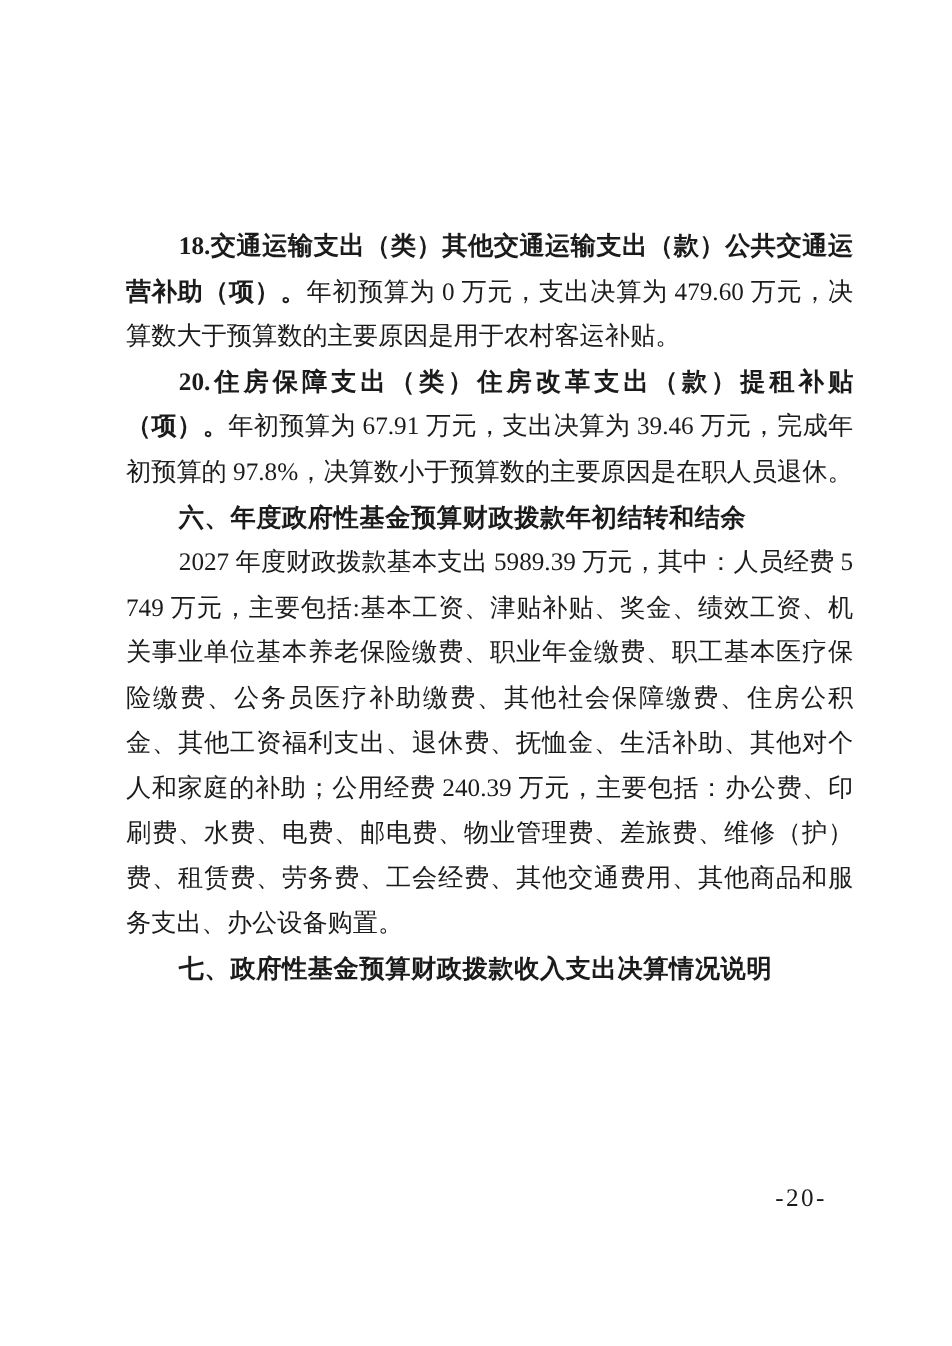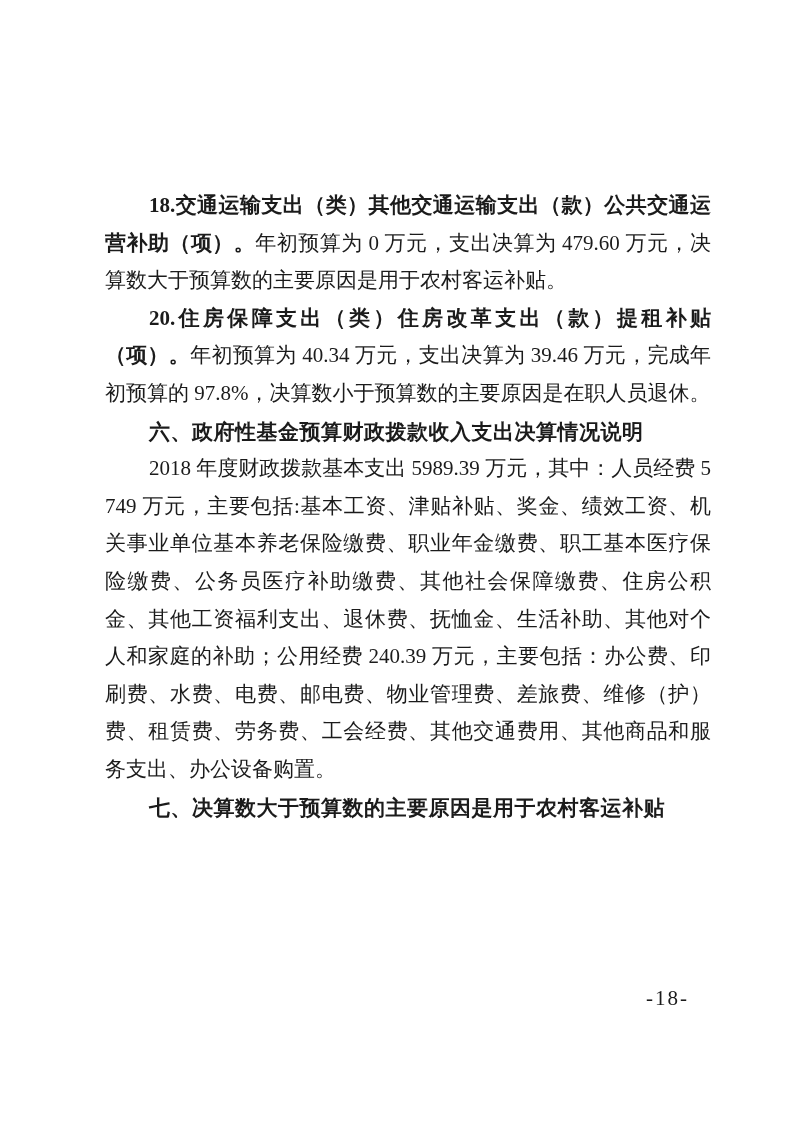--- a/index.html
+++ b/index.html
@@ -52,25 +52,25 @@
 </style>
 </head>
 <body>
 
 <div class="page">
   <div class="content">
 
     <p class="para"><span class="lead">18.交通运输支出（类）其他交通运输支出（款）公共交通运营补助（项）。</span><span>年初预算为 0 万元，支出决算为 479.60 万元，决算数大于预算数的主要原因是用于农村客运补贴。</span></p>
 
 
-    <p class="para"><span class="lead">20.住房保障支出（类）住房改革支出（款）提租补贴（项）。</span><span>年初预算为 40.34 万元，支出决算为 39.46 万元，完成年初预算的 97.8%，决算数小于预算数的主要原因是在职人员退休。</span></p>
+    <p class="para"><span class="lead">20.住房保障支出（类）住房改革支出（款）提租补贴（项）。</span><span>年初预算为 67.91 万元，支出决算为 39.46 万元，完成年初预算的 97.8%，决算数小于预算数的主要原因是在职人员退休。</span></p>
 
-    <p class="para heading">六、政府性基金预算财政拨款收入支出决算情况说明</p>
+    <p class="para heading">六、年度政府性基金预算财政拨款年初结转和结余</p>
 
-    <p class="para">2018 年度财政拨款基本支出 5989.39 万元，其中：人员经费 5749 万元，主要包括:基本工资、津贴补贴、奖金、绩效工资、机关事业单位基本养老保险缴费、职业年金缴费、职工基本医疗保险缴费、公务员医疗补助缴费、其他社会保障缴费、住房公积金、其他工资福利支出、退休费、抚恤金、生活补助、其他对个人和家庭的补助；公用经费 240.39 万元，主要包括：办公费、印刷费、水费、电费、邮电费、物业管理费、差旅费、维修（护）费、租赁费、劳务费、工会经费、其他交通费用、其他商品和服务支出、办公设备购置。</p>
+    <p class="para">2027 年度财政拨款基本支出 5989.39 万元，其中：人员经费 5749 万元，主要包括:基本工资、津贴补贴、奖金、绩效工资、机关事业单位基本养老保险缴费、职业年金缴费、职工基本医疗保险缴费、公务员医疗补助缴费、其他社会保障缴费、住房公积金、其他工资福利支出、退休费、抚恤金、生活补助、其他对个人和家庭的补助；公用经费 240.39 万元，主要包括：办公费、印刷费、水费、电费、邮电费、物业管理费、差旅费、维修（护）费、租赁费、劳务费、工会经费、其他交通费用、其他商品和服务支出、办公设备购置。</p>
 
-    <p class="para heading">七、决算数大于预算数的主要原因是用于农村客运补贴</p>
+    <p class="para heading">七、政府性基金预算财政拨款收入支出决算情况说明</p>
 
 
   </div>
 
-  <div class="page-number">-18-</div>
+  <div class="page-number">-20-</div>
 </div>
 
 </body></html>

